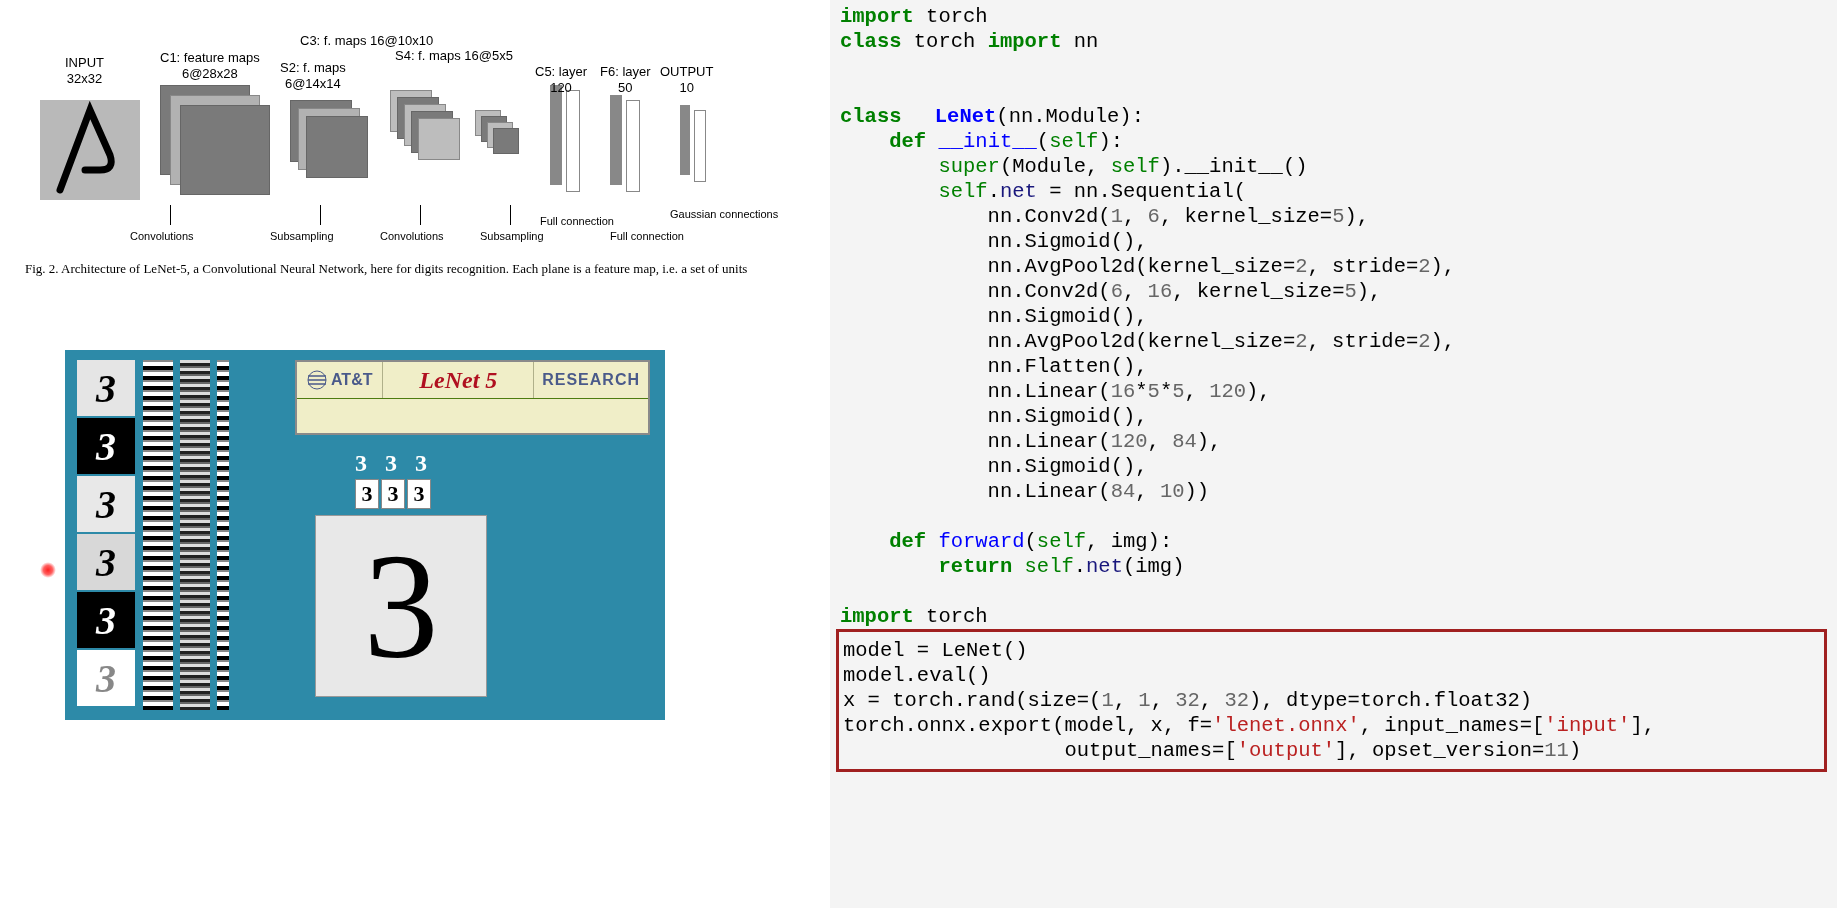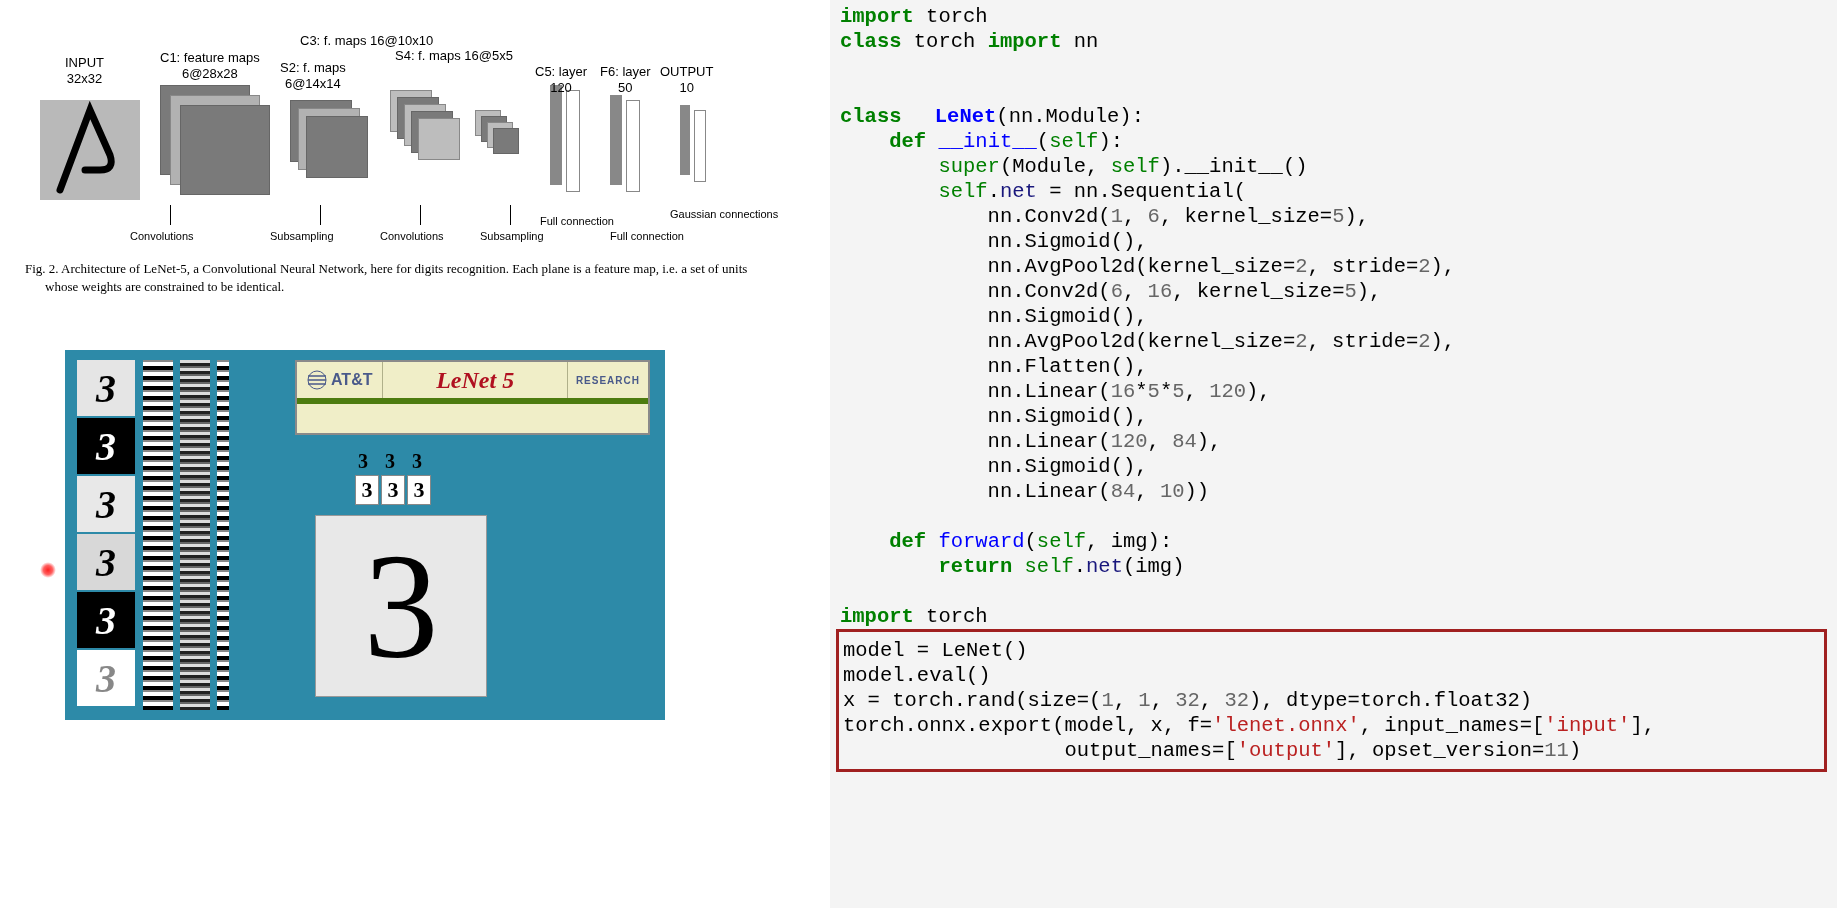--- a/index.html
+++ b/index.html
@@ -135,21 +135,21 @@
     width: 355px;
     height: 75px;
     background: #f0eec8;
     border: 2px solid #8a8a8a;
     box-sizing: border-box;
   }
   .demo-banner-top {
     display: flex;
     height: 36px;
     align-items: center;
-    border-bottom: 6px solid #4d7c0f;
+    border-bottom: 1px solid #4d7c0f;
   }
   .demo-att {
     display: flex;
     align-items: center;
     font-size: 16px;
     font-weight: bold;
     color: #4a5a8a;
     padding: 0 10px;
     white-space: nowrap;
   }
@@ -159,21 +159,21 @@
     font-family: "Times New Roman", serif;
     font-size: 24px;
     font-style: italic;
     font-weight: bold;
     color: #b01020;
     border-left: 1px solid #b0b08a;
     border-right: 1px solid #b0b08a;
     line-height: 36px;
   }
   .demo-research {
-    font-size: 10px;
+    font-size: 16px;
     font-weight: bold;
     color: #4a5a8a;
     padding: 0 8px;
     letter-spacing: 1px;
   }
   .demo-answer {
     font-family: "Times New Roman", serif;
     font-size: 28px;
     color: #b01020;
     padding-left: 15px;
@@ -183,24 +183,25 @@
     padding-left: 30px;
   }
   .demo-digits {
     position: absolute;
     left: 290px;
     top: 100px;
     text-align: center;
   }
   .demo-digits-row1 {
     font-family: "Times New Roman", serif;
-    font-size: 20px;
-    font-weight: bold;
-    color: #000000;
+    font-size: 24px;
+    font-weight: bold;
+    color: #ffffff;
     letter-spacing: 6px;
+    text-align: right;
   }
   .demo-digits-row2 {
     display: flex;
     gap: 2px;
     margin-top: 2px;
   }
   .demo-digits-row2 span {
     width: 22px;
     height: 28px;
     background: #fff;
@@ -325,21 +326,20 @@
     <div class="arch-bottom" style="left:650px; top:178px;">Gaussian connections</div>
 
     <div style="position:absolute; left:150px; top:175px; width:1px; height:20px; background:#000;"></div>
     <div style="position:absolute; left:300px; top:175px; width:1px; height:20px; background:#000;"></div>
     <div style="position:absolute; left:400px; top:175px; width:1px; height:20px; background:#000;"></div>
     <div style="position:absolute; left:490px; top:175px; width:1px; height:20px; background:#000;"></div>
   </div>
 
   <div class="caption">
     <span>Fig. 2.  Architecture of LeNet-5, a Convolutional Neural Network, here for digits recognition.  Each plane is a feature map, i.e. a set of units</span>
-    <span class="indent">whose weights are constrained to be identical.</span>
   </div>
 
   <div class="demo">
     <div class="demo-col demo-thumbs" id="thumbs">
         <div class="demo-thumb" style="background: rgb(229, 229, 229); color: rgb(0, 0, 0);">3</div>
         <div class="demo-thumb" style="background: rgb(0, 0, 0); color: rgb(255, 255, 255);">3</div>
         <div class="demo-thumb" style="background: rgb(232, 232, 232); color: rgb(0, 0, 0);">3</div>
         <div class="demo-thumb" style="background: rgb(216, 216, 216); color: rgb(0, 0, 0);">3</div>
         <div class="demo-thumb" style="background: rgb(0, 0, 0); color: rgb(255, 255, 255);">3</div>
         <div class="demo-thumb" style="background: rgb(255, 255, 255); color: rgb(136, 136, 136);">3</div>

